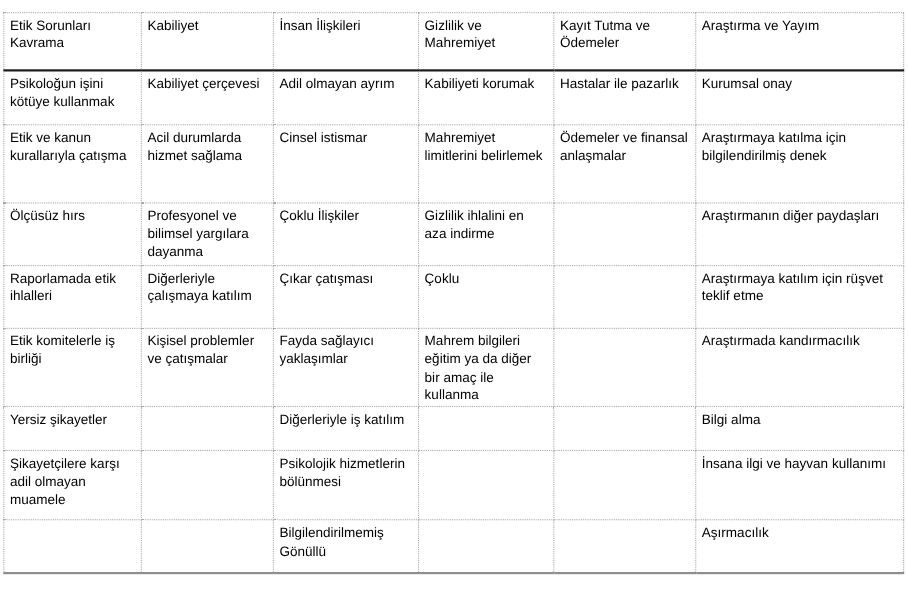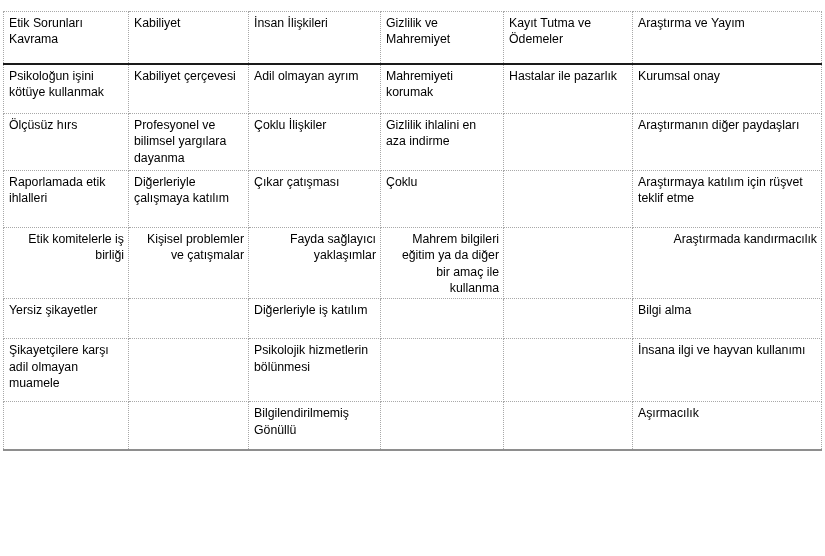--- a/index.html
+++ b/index.html
@@ -77,21 +77,21 @@
   col.c4 { width: 123px; }
   col.c5 { width: 129px; }
   col.c6 { width: 189px; }
 
   
   tr.r1 td { height: 43px; }
   tr.r2 td { height: 65px; }
   tr.r3 td { height: 56px; }
   tr.r4 td { height: 51px; }
   tr.r5 td { height: 51px; }
-  tr.r6 td { height: 62px; text-align: right; }
+  tr.r6 td { height: 62px; }
   tr.r7 td { height: 34px; }
   tr.r8 td { height: 57px; }
   tr.r9 td { height: 42px; }
 
   
   td.v-middle { vertical-align: middle; }
 
   
   td.clipped {
     overflow: hidden;
@@ -138,25 +138,33 @@
         </th>
       </tr>
     </thead>
 
     <tbody>
 
       <tr class="r1">
         <td>Psikoloğun işini kötüye kullanmak</td>
         <td>Kabiliyet çerçevesi</td>
         <td>Adil olmayan ayrım</td>
-        <td>Mahremiyeti korumak</td>
+        <td>Kabiliyeti korumak</td>
         <td>Hastalar ile pazarlık</td>
         <td>Kurumsal onay</td>
       </tr>
 
+      <tr class="r2">
+        <td>Etik ve kanun kurallarıyla çatışma</td>
+        <td>Acil durumlarda hizmet sağlama</td>
+        <td>Cinsel istismar</td>
+        <td>Mahremiyet limitlerini belirlemek</td>
+        <td>Ödemeler ve finansal anlaşmalar</td>
+        <td>Araştırmaya katılma için bilgilendirilmiş denek</td>
+      </tr>
 
 
       <tr class="r4">
         <td class="v-middle">Ölçüsüz hırs</td>
         <td>Profesyonel ve bilimsel yargılara dayanma</td>
         <td>Çoklu İlişkiler</td>
         <td>Gizlilik ihlalini en aza indirme</td>
         <td></td>
         <td>Araştırmanın diğer paydaşları</td>
       </tr>

